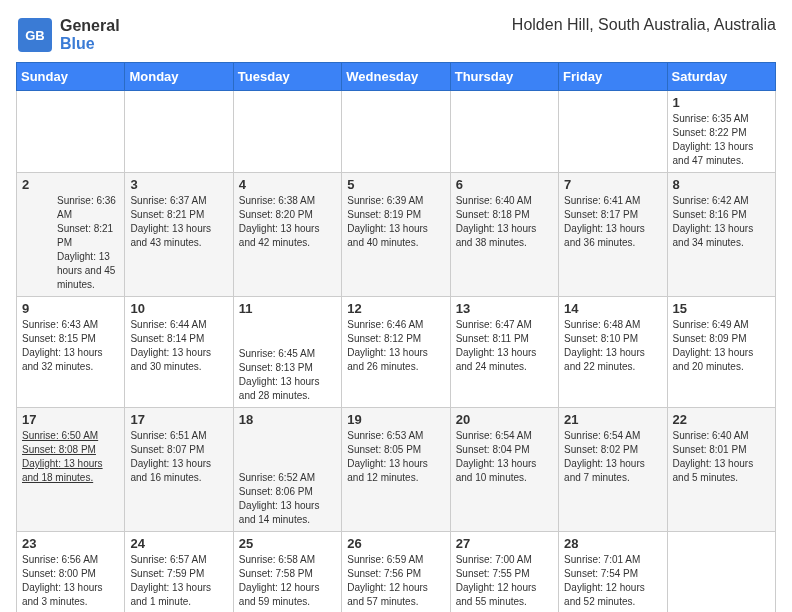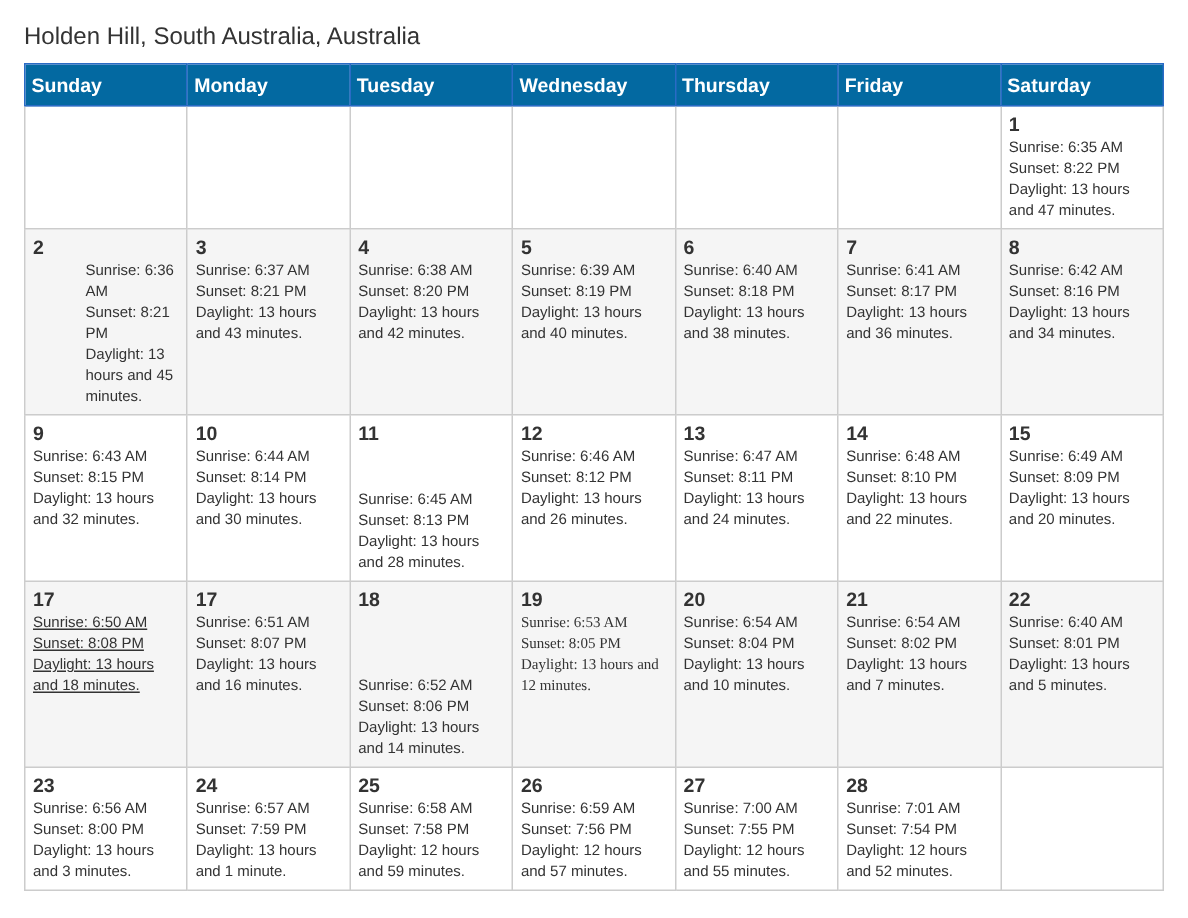--- a/index.html
+++ b/index.html
@@ -33,21 +33,21 @@
       font-size: 16px;
       color: #333;
       font-weight: normal;
     }
     .calendar-table {
       width: 100%;
       border-collapse: collapse;
       border: 1px solid #ccc;
     }
     .calendar-table th {
-      background-color: #0369a1;
+      background-color: #3b82f6;
       color: #fff;
       font-size: 13px;
       font-weight: bold;
       padding: 6px 4px;
       text-align: left;
       border: 1px solid #2a6bc5;
     }
     .calendar-table td {
       width: calc(100% / 7);
       vertical-align: top;
@@ -73,20 +73,32 @@
       line-height: 1.4;
     }
     .empty-cell {
       background: #fff !important;
     }
   </style>
 </head>
 <body>
 
 <div class="header">
+  <div class="logo">
+    <div style="display:flex; align-items:center;">
+      <svg width="38" height="38" viewBox="0 0 38 38">
+        <rect x="2" y="2" width="34" height="34" rx="4" fill="#3a7bd5"></rect>
+        <text x="19" y="24" text-anchor="middle" fill="white" font-size="13" font-weight="bold" font-family="Arial">GB</text>
+      </svg>
+      <div style="margin-left:6px; line-height:1.1;">
+        <div style="font-size:16px; font-weight:bold; color:#333;">General</div>
+        <div style="font-size:16px; font-weight:bold; color:#3a7bd5;">Blue</div>
+      </div>
+    </div>
+  </div>
   <div class="title-block">
     <div class="location-title">Holden Hill, South Australia, Australia</div>
   </div>
 </div>
 
 <table class="calendar-table">
   <thead>
     <tr id="weekday-header">
     <th>Sunday</th>
         <th>Monday</th>
@@ -214,21 +226,21 @@
 Daylight: 13 hours and 16 minutes.</div>
         </td>
         <td>
           <span class="day-number">18</span>
           <div class="day-info" style="white-space: pre-line; margin-top: 44px;">Sunrise: 6:52 AM
 Sunset: 8:06 PM
 Daylight: 13 hours and 14 minutes.</div>
         </td>
         <td>
           <span class="day-number">19</span>
-          <div class="day-info" style="white-space: pre-line; font-family: Liberation Serif, serif;">Sunrise: 6:53 AM
+          <div class="day-info" style="white-space: pre-line;">Sunrise: 6:53 AM
 Sunset: 8:05 PM
 Daylight: 13 hours and 12 minutes.</div>
         </td>
         <td>
           <span class="day-number">20</span>
           <div class="day-info" style="white-space: pre-line;">Sunrise: 6:54 AM
 Sunset: 8:04 PM
 Daylight: 13 hours and 10 minutes.</div>
         </td>
         <td>

